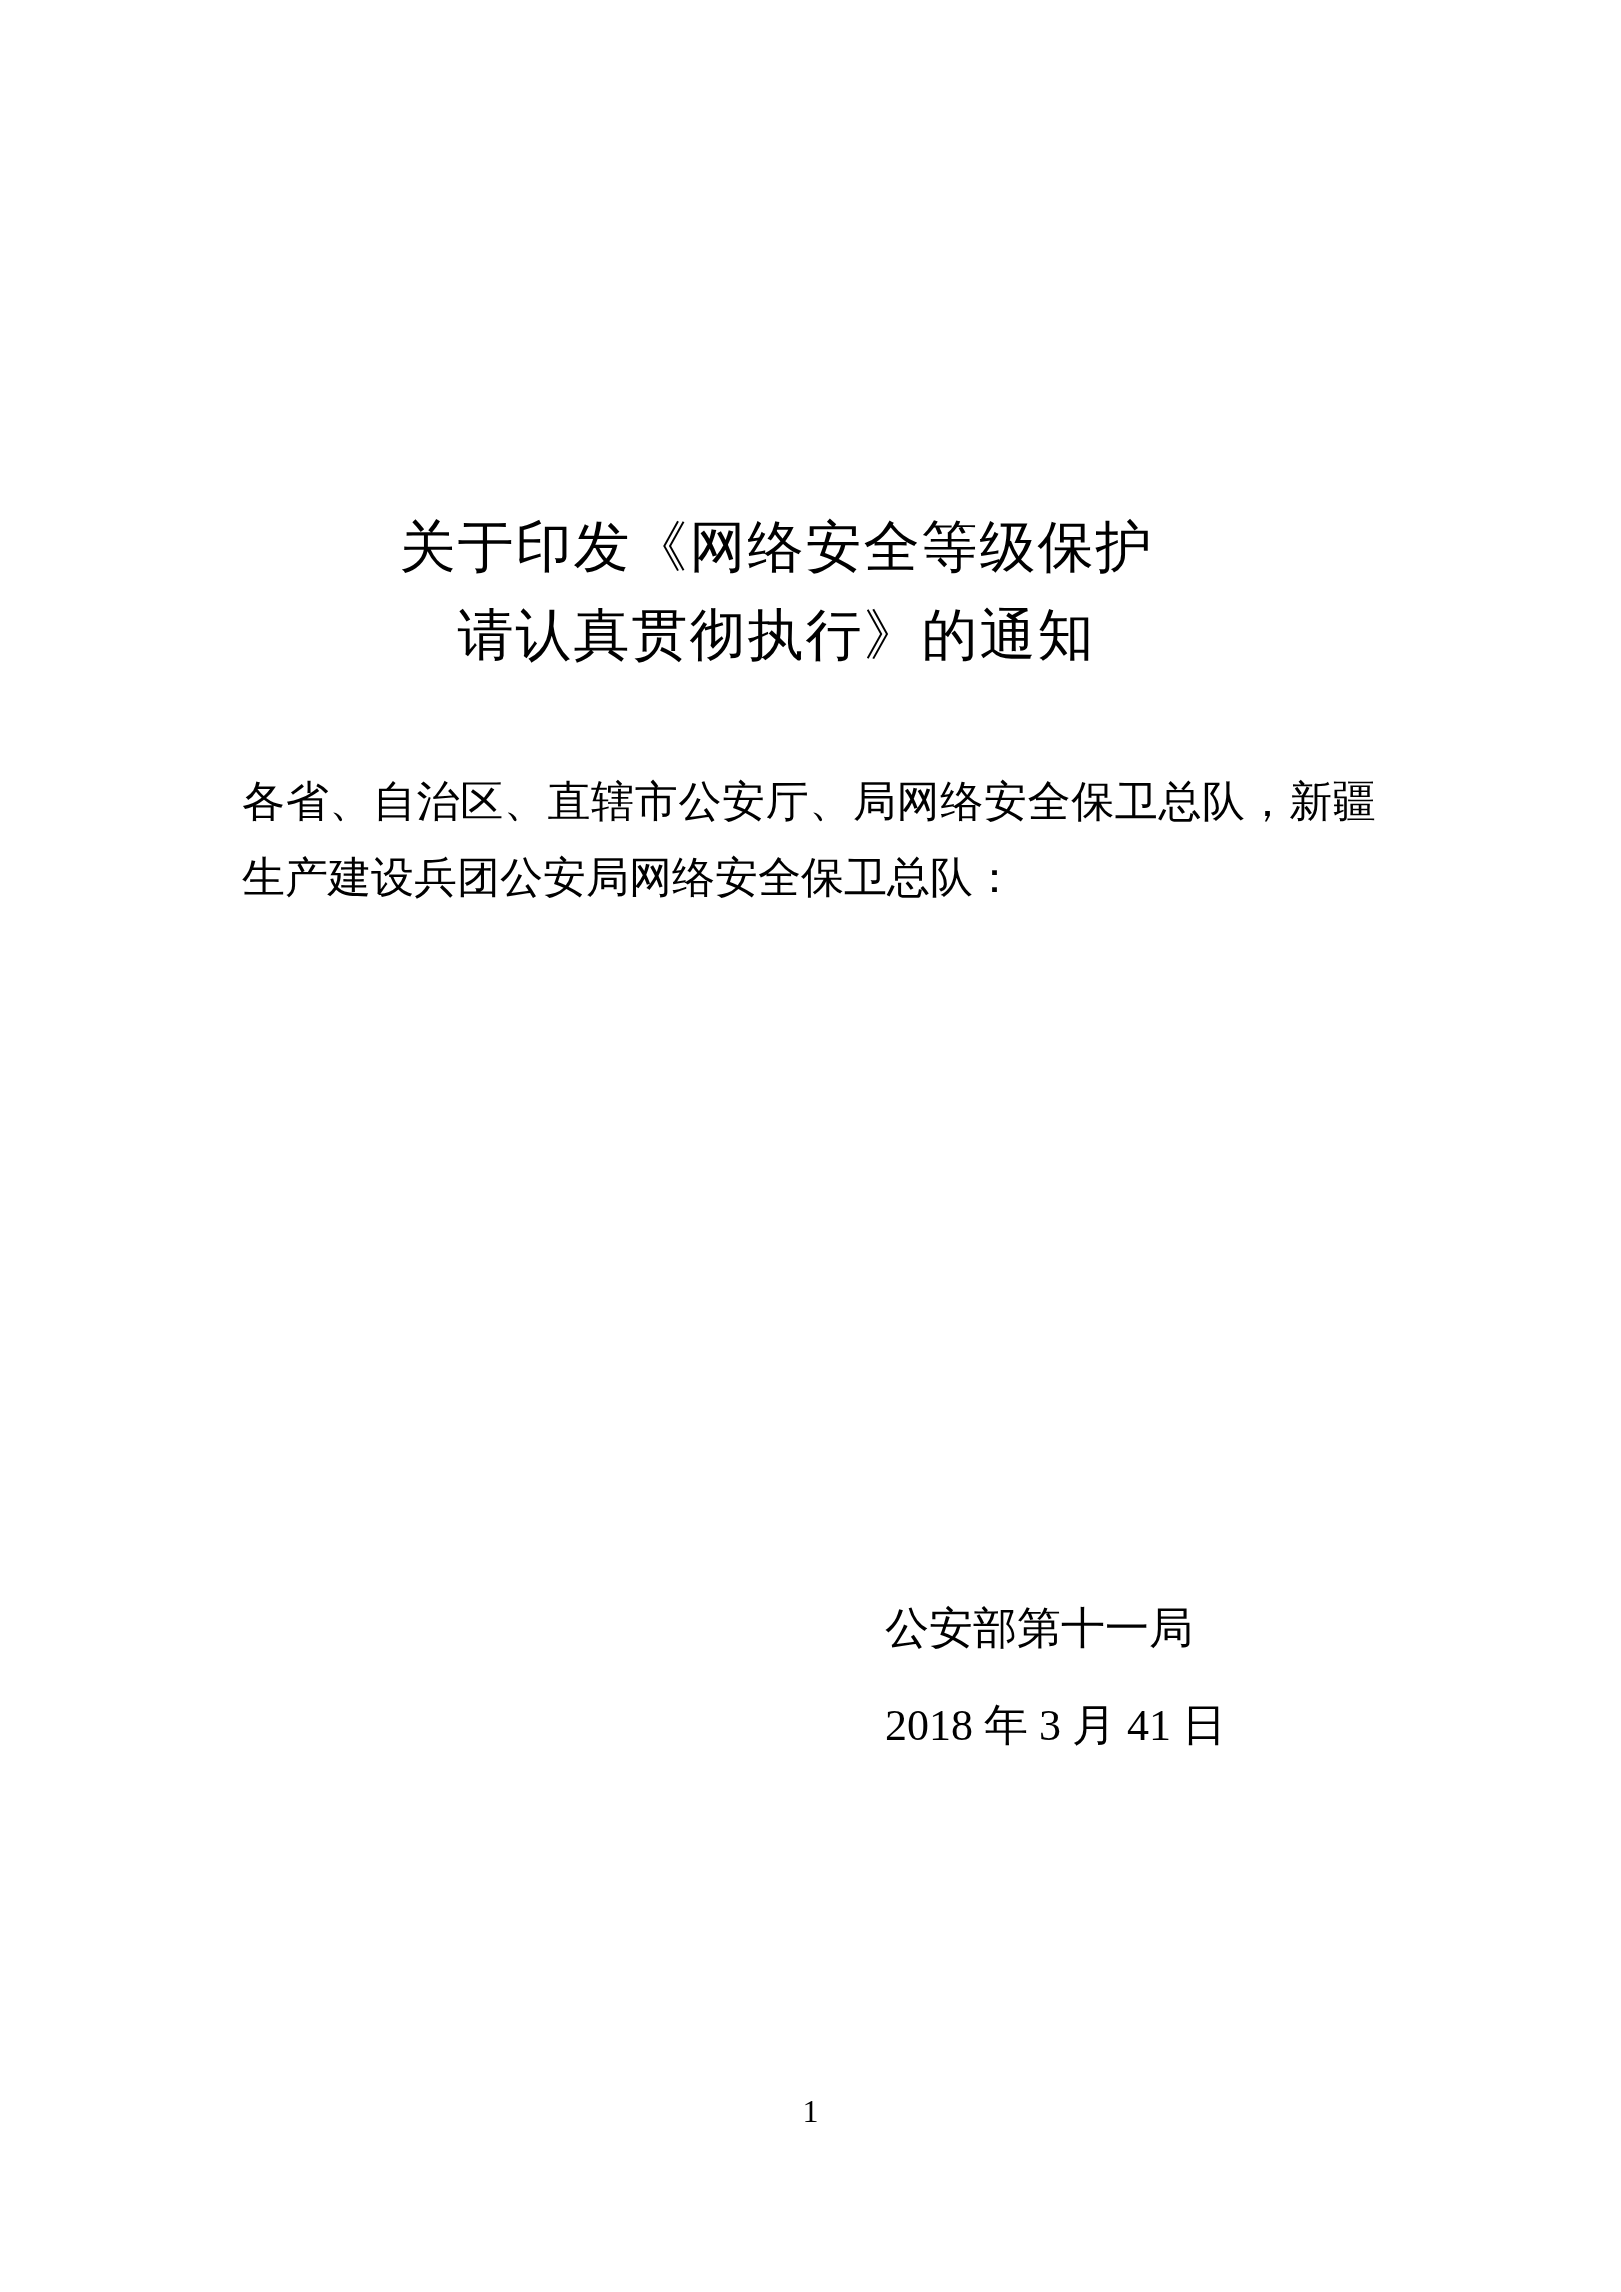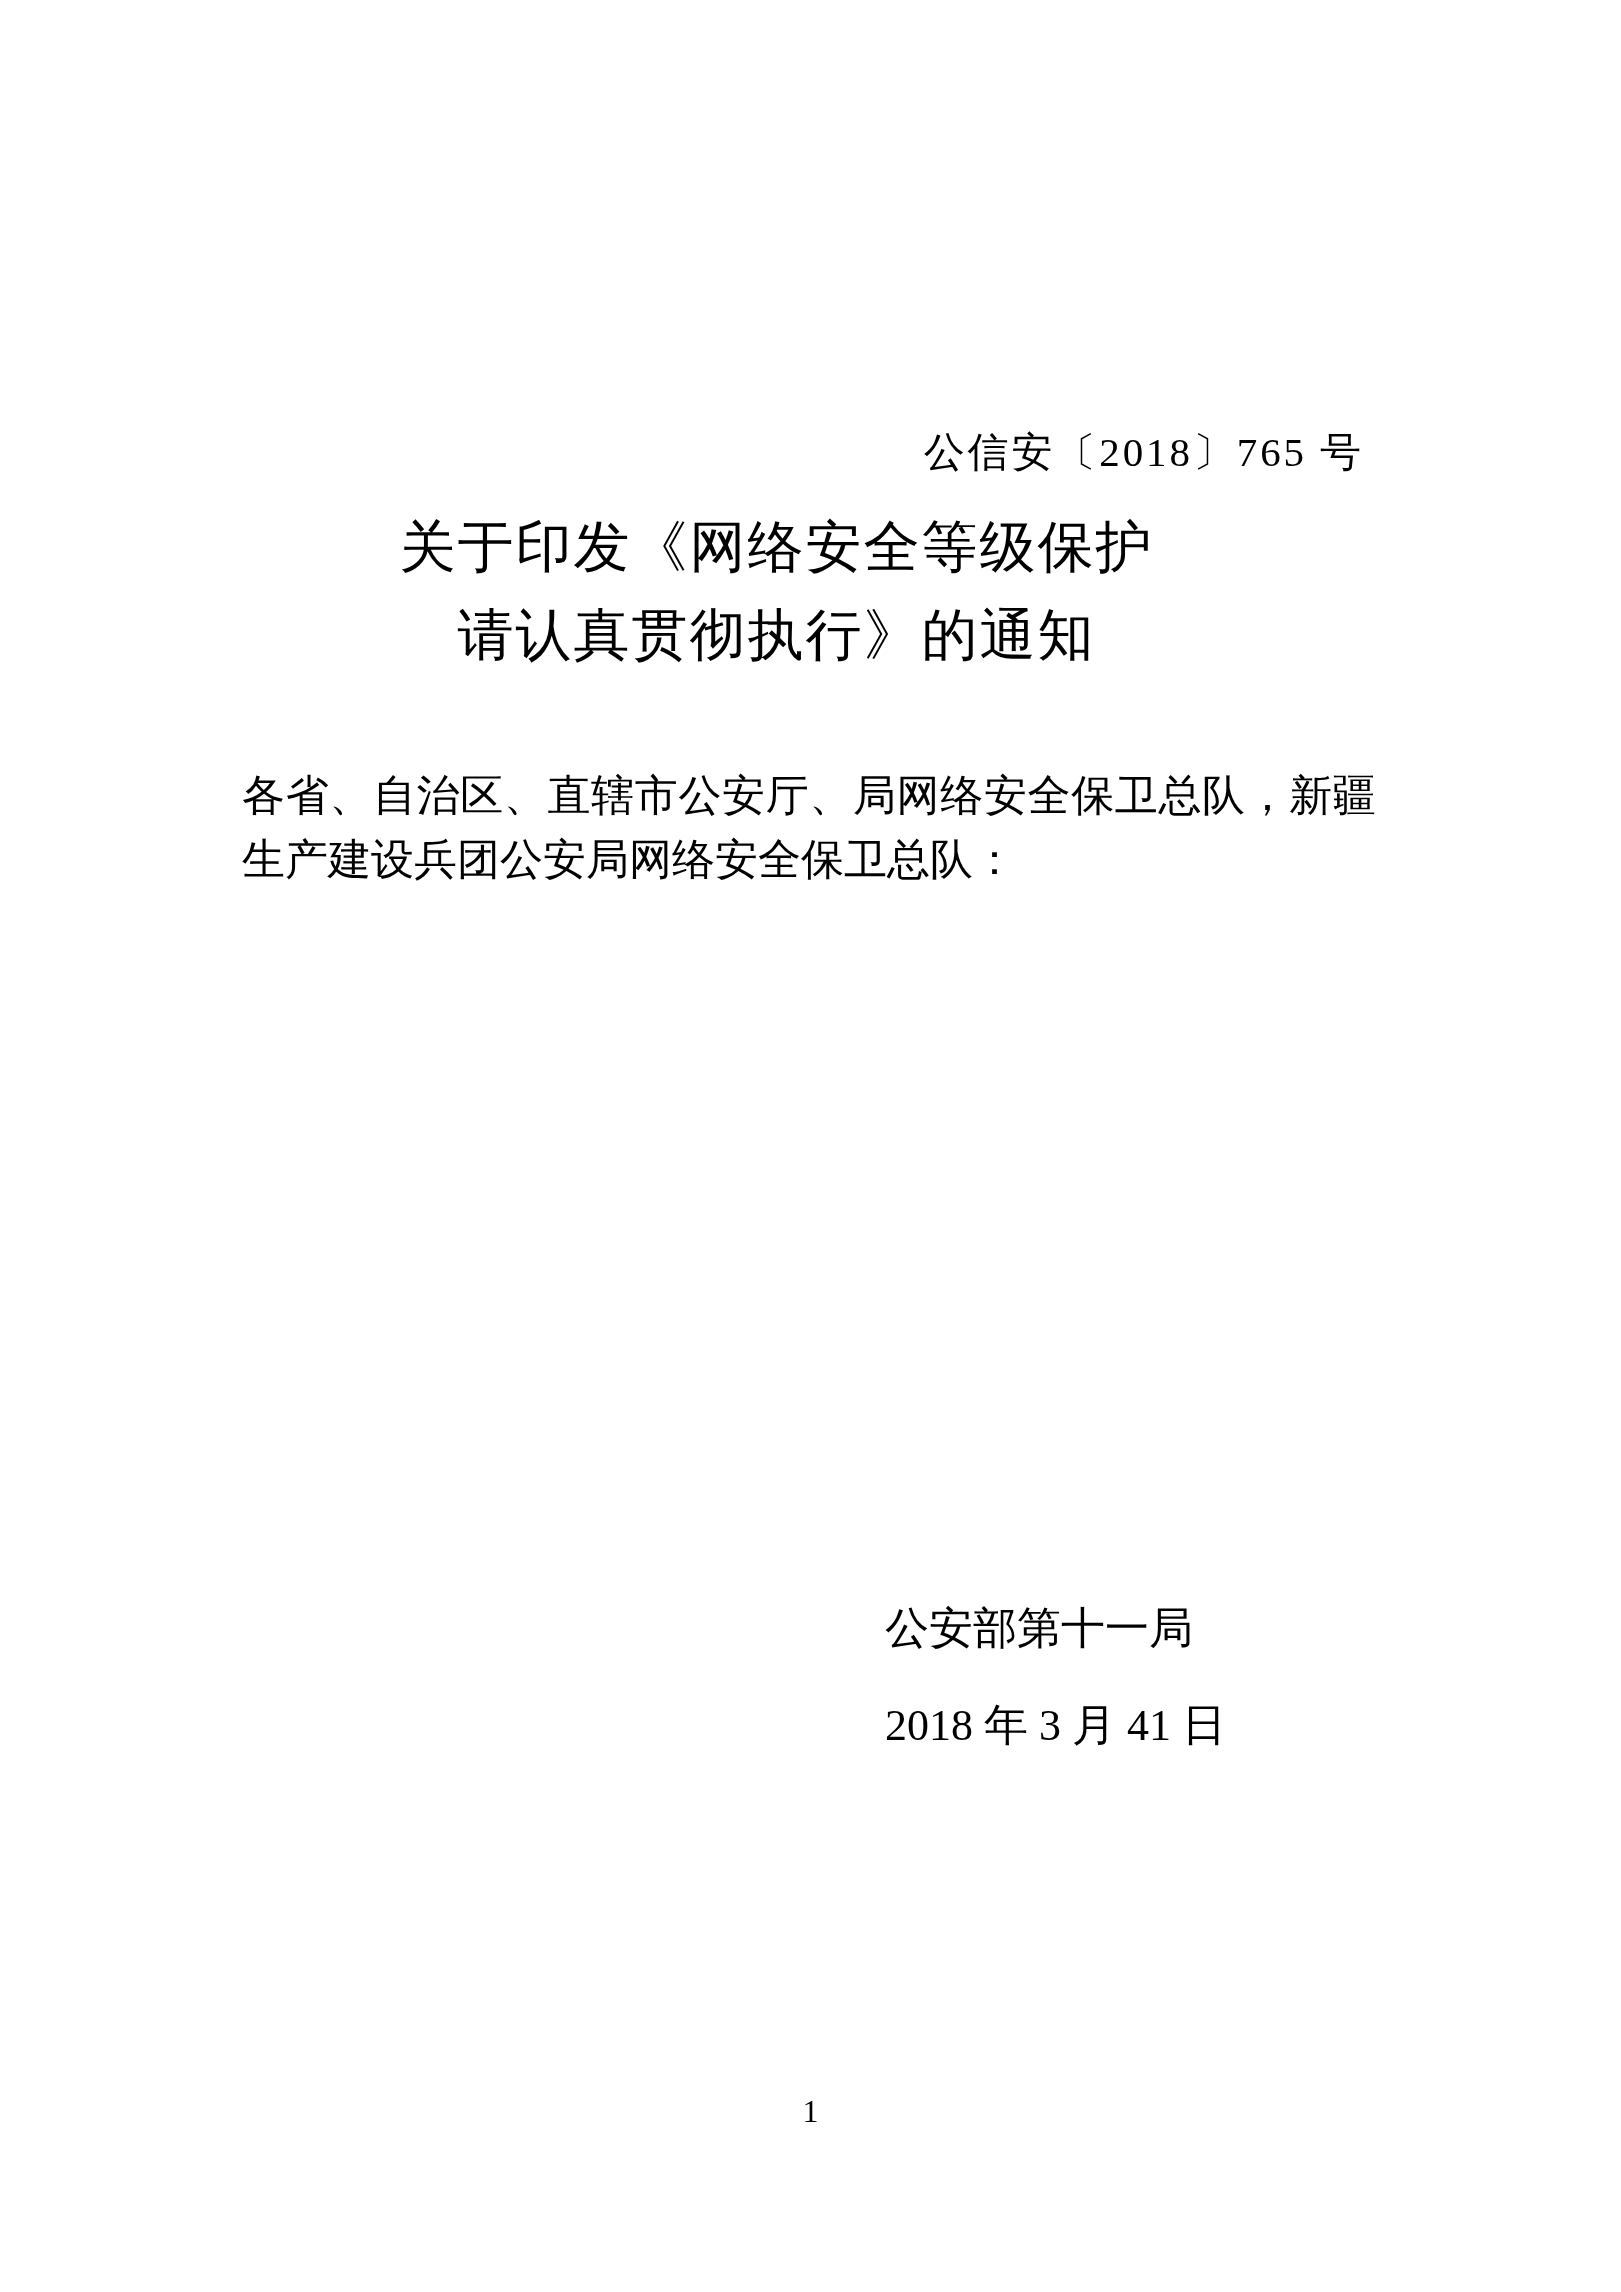--- a/index.html
+++ b/index.html
@@ -32,21 +32,21 @@
     font-size: 56px;
     line-height: 88px;
     letter-spacing: 2px;
   }
   .body-text {
     position: absolute;
     top: 764px;
     left: 242px;
     width: 1134px;
     font-size: 43px;
-    line-height: 64px;
+    line-height: 76px;
     text-align: justify;
     word-break: normal;
     overflow-wrap: break-word;
     font-family: Liberation Serif, serif;
   }
   .body-text .para-indent {
     text-indent: 85px;
   }
   .sig-block {
     position: absolute;
@@ -65,21 +65,20 @@
     width: 1621px;
     text-align: center;
     font-size: 32px;
   }
 </style>
 </head>
 <body>
 
 <div class="page">
 
-  <div class="doc-number">公信安〔2018〕765 号</div>
 
   <div class="doc-title">
     <div>关于印发《网络安全等级保护</div>
     <div>请认真贯彻执行》的通知</div>
   </div>
 
   <div class="body-text">
     <p class="salutation">各省、自治区、直辖市公安厅、局网络安全保卫总队，新疆生产建设兵团公安局网络安全保卫总队：</p>
   </div>
 

